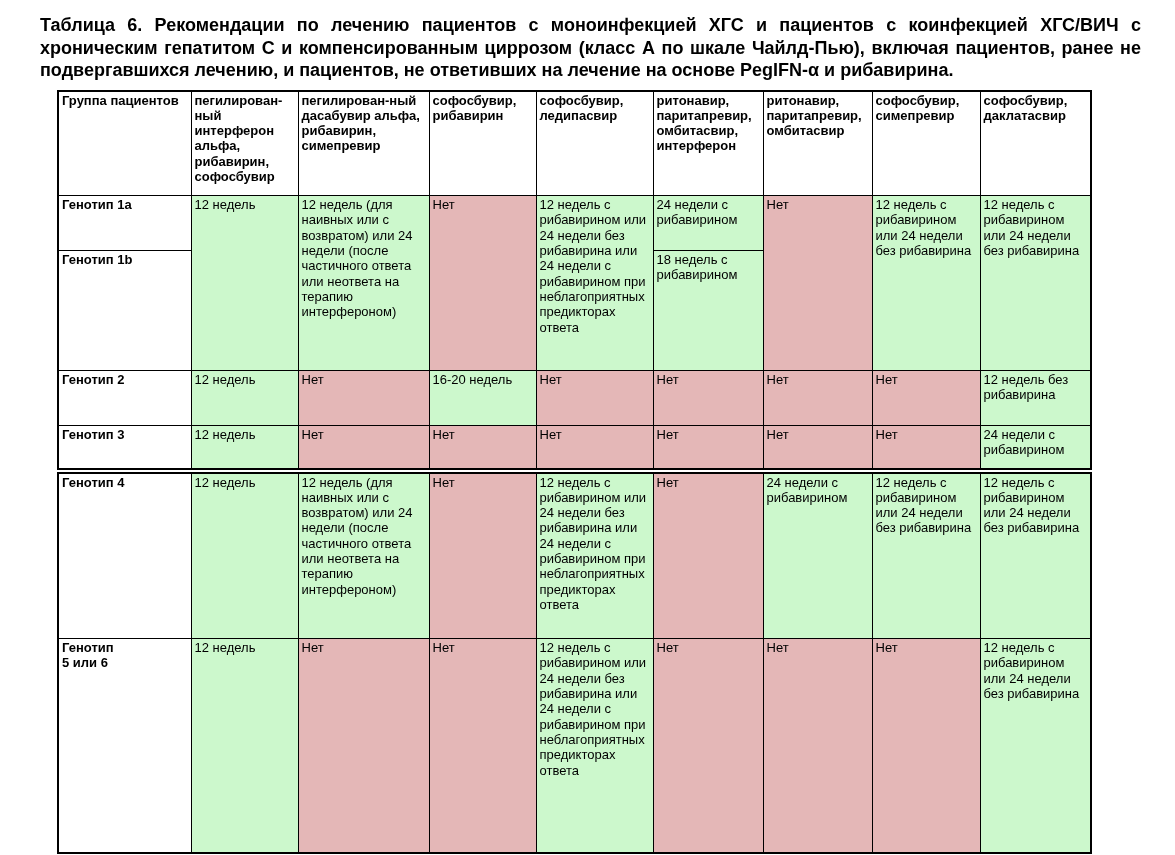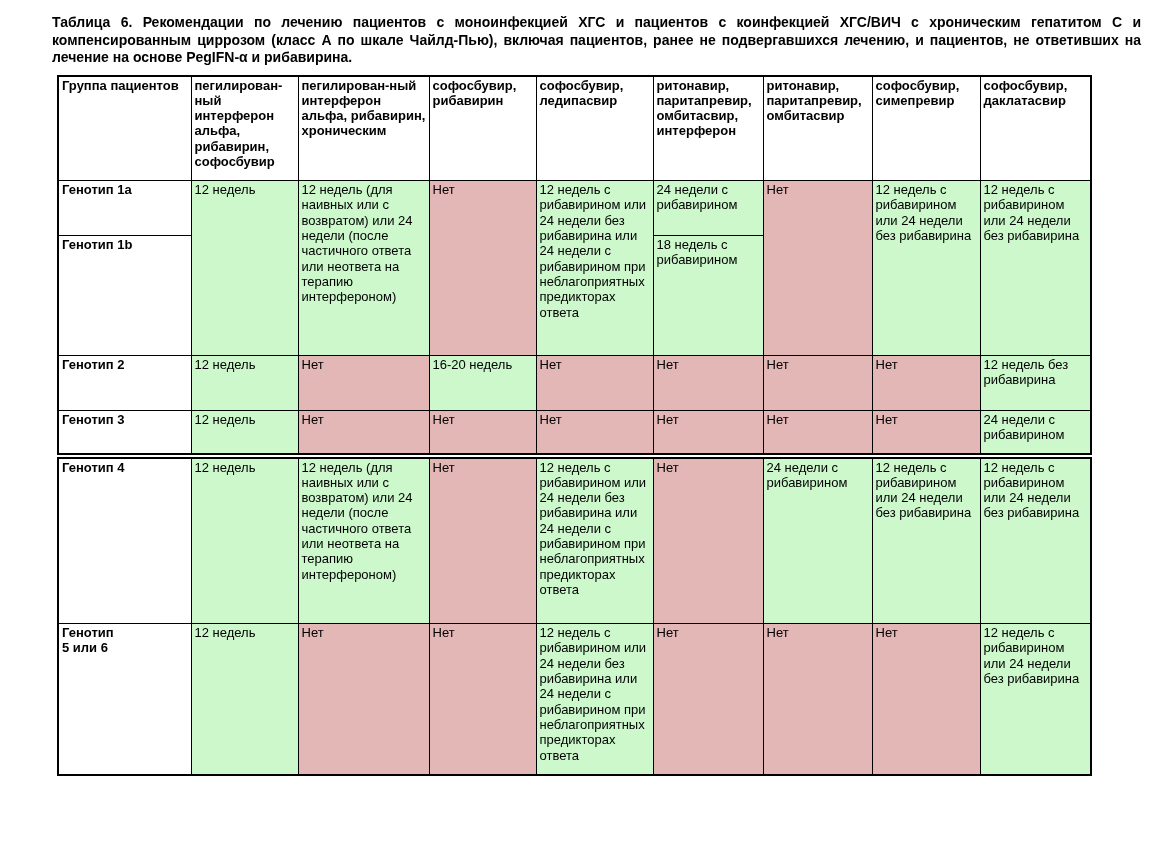--- a/index.html
+++ b/index.html
@@ -7,22 +7,22 @@
     padding: 0;
     background: #ffffff;
     width: 1175px;
     height: 855px;
     overflow: hidden;
     font-family: "Liberation Sans", "DejaVu Sans", sans-serif;
     color: #000;
   }
   .page { position: relative; width: 1175px; height: 855px; }
   .doc-title {
-    margin: 14px 34px 0 52px;
-    font-size: 14px;
+    margin: 14px 34px 0 40px;
+    font-size: 18px;
     font-weight: bold;
     line-height: 1.25;
     text-align: justify;
   }
   table.t {
     border-collapse: collapse;
     table-layout: fixed;
     margin-left: 57px;
     width: 1033px;
     border: 2px solid #000;
@@ -42,21 +42,21 @@
   td.lbl { font-weight: bold; background: #fff; }
   td.yes { background: var(--yes-bg, #ccf8cc); }
   td.no  { background: var(--no-bg, #e4b7b7); }
   .prewrap { white-space: pre-line; }
   tr.r-hdr  { height: 105px; }
   tr.r-1a   { height: 55px; }
   tr.r-1b   { height: 120px; }
   tr.r-g2   { height: 55px; }
   tr.r-g3   { height: 43px; }
   tr.r-g4   { height: 166px; }
-  tr.r-g56  { height: 151px; }
+  tr.r-g56  { height: 214px; }
   col.c1 { width: 133px; }
   col.c2 { width: 107px; }
   col.c3 { width: 131px; }
   col.c4 { width: 107px; }
   col.c5 { width: 117px; }
   col.c6 { width: 110px; }
   col.c7 { width: 109px; }
   col.c8 { width: 108px; }
   col.c9 { width: 111px; }
 </style>
@@ -76,21 +76,21 @@
         <col class="c5">
       <col class="c6">
         <col class="c7">
         <col class="c8">
         <col class="c9">
     </colgroup>
     <tbody>
         <tr class="r-hdr">
       <td class="hdr">Группа пациентов</td>
       <td class="hdr">пегилирован-ный интерферон альфа, рибавирин, софосбувир</td>
-      <td class="hdr">пегилирован-ный интерферон альфа, рибавирин, хроническим</td>
+      <td class="hdr">пегилирован-ный дасабувир альфа, рибавирин, симепревир</td>
       <td class="hdr">софосбувир, рибавирин</td>
       <td class="hdr">софосбувир, ледипасвир</td>
       <td class="hdr">ритонавир, паритапревир, омбитасвир, интерферон</td>
       <td class="hdr">ритонавир, паритапревир, омбитасвир</td>
       <td class="hdr">софосбувир, симепревир</td>
       <td class="hdr">софосбувир, даклатасвир</td>
     </tr>
     <tr class="r-1a">
       <td class="lbl">Генотип 1a</td>
       <td class="yes" rowspan="2">12 недель</td>

